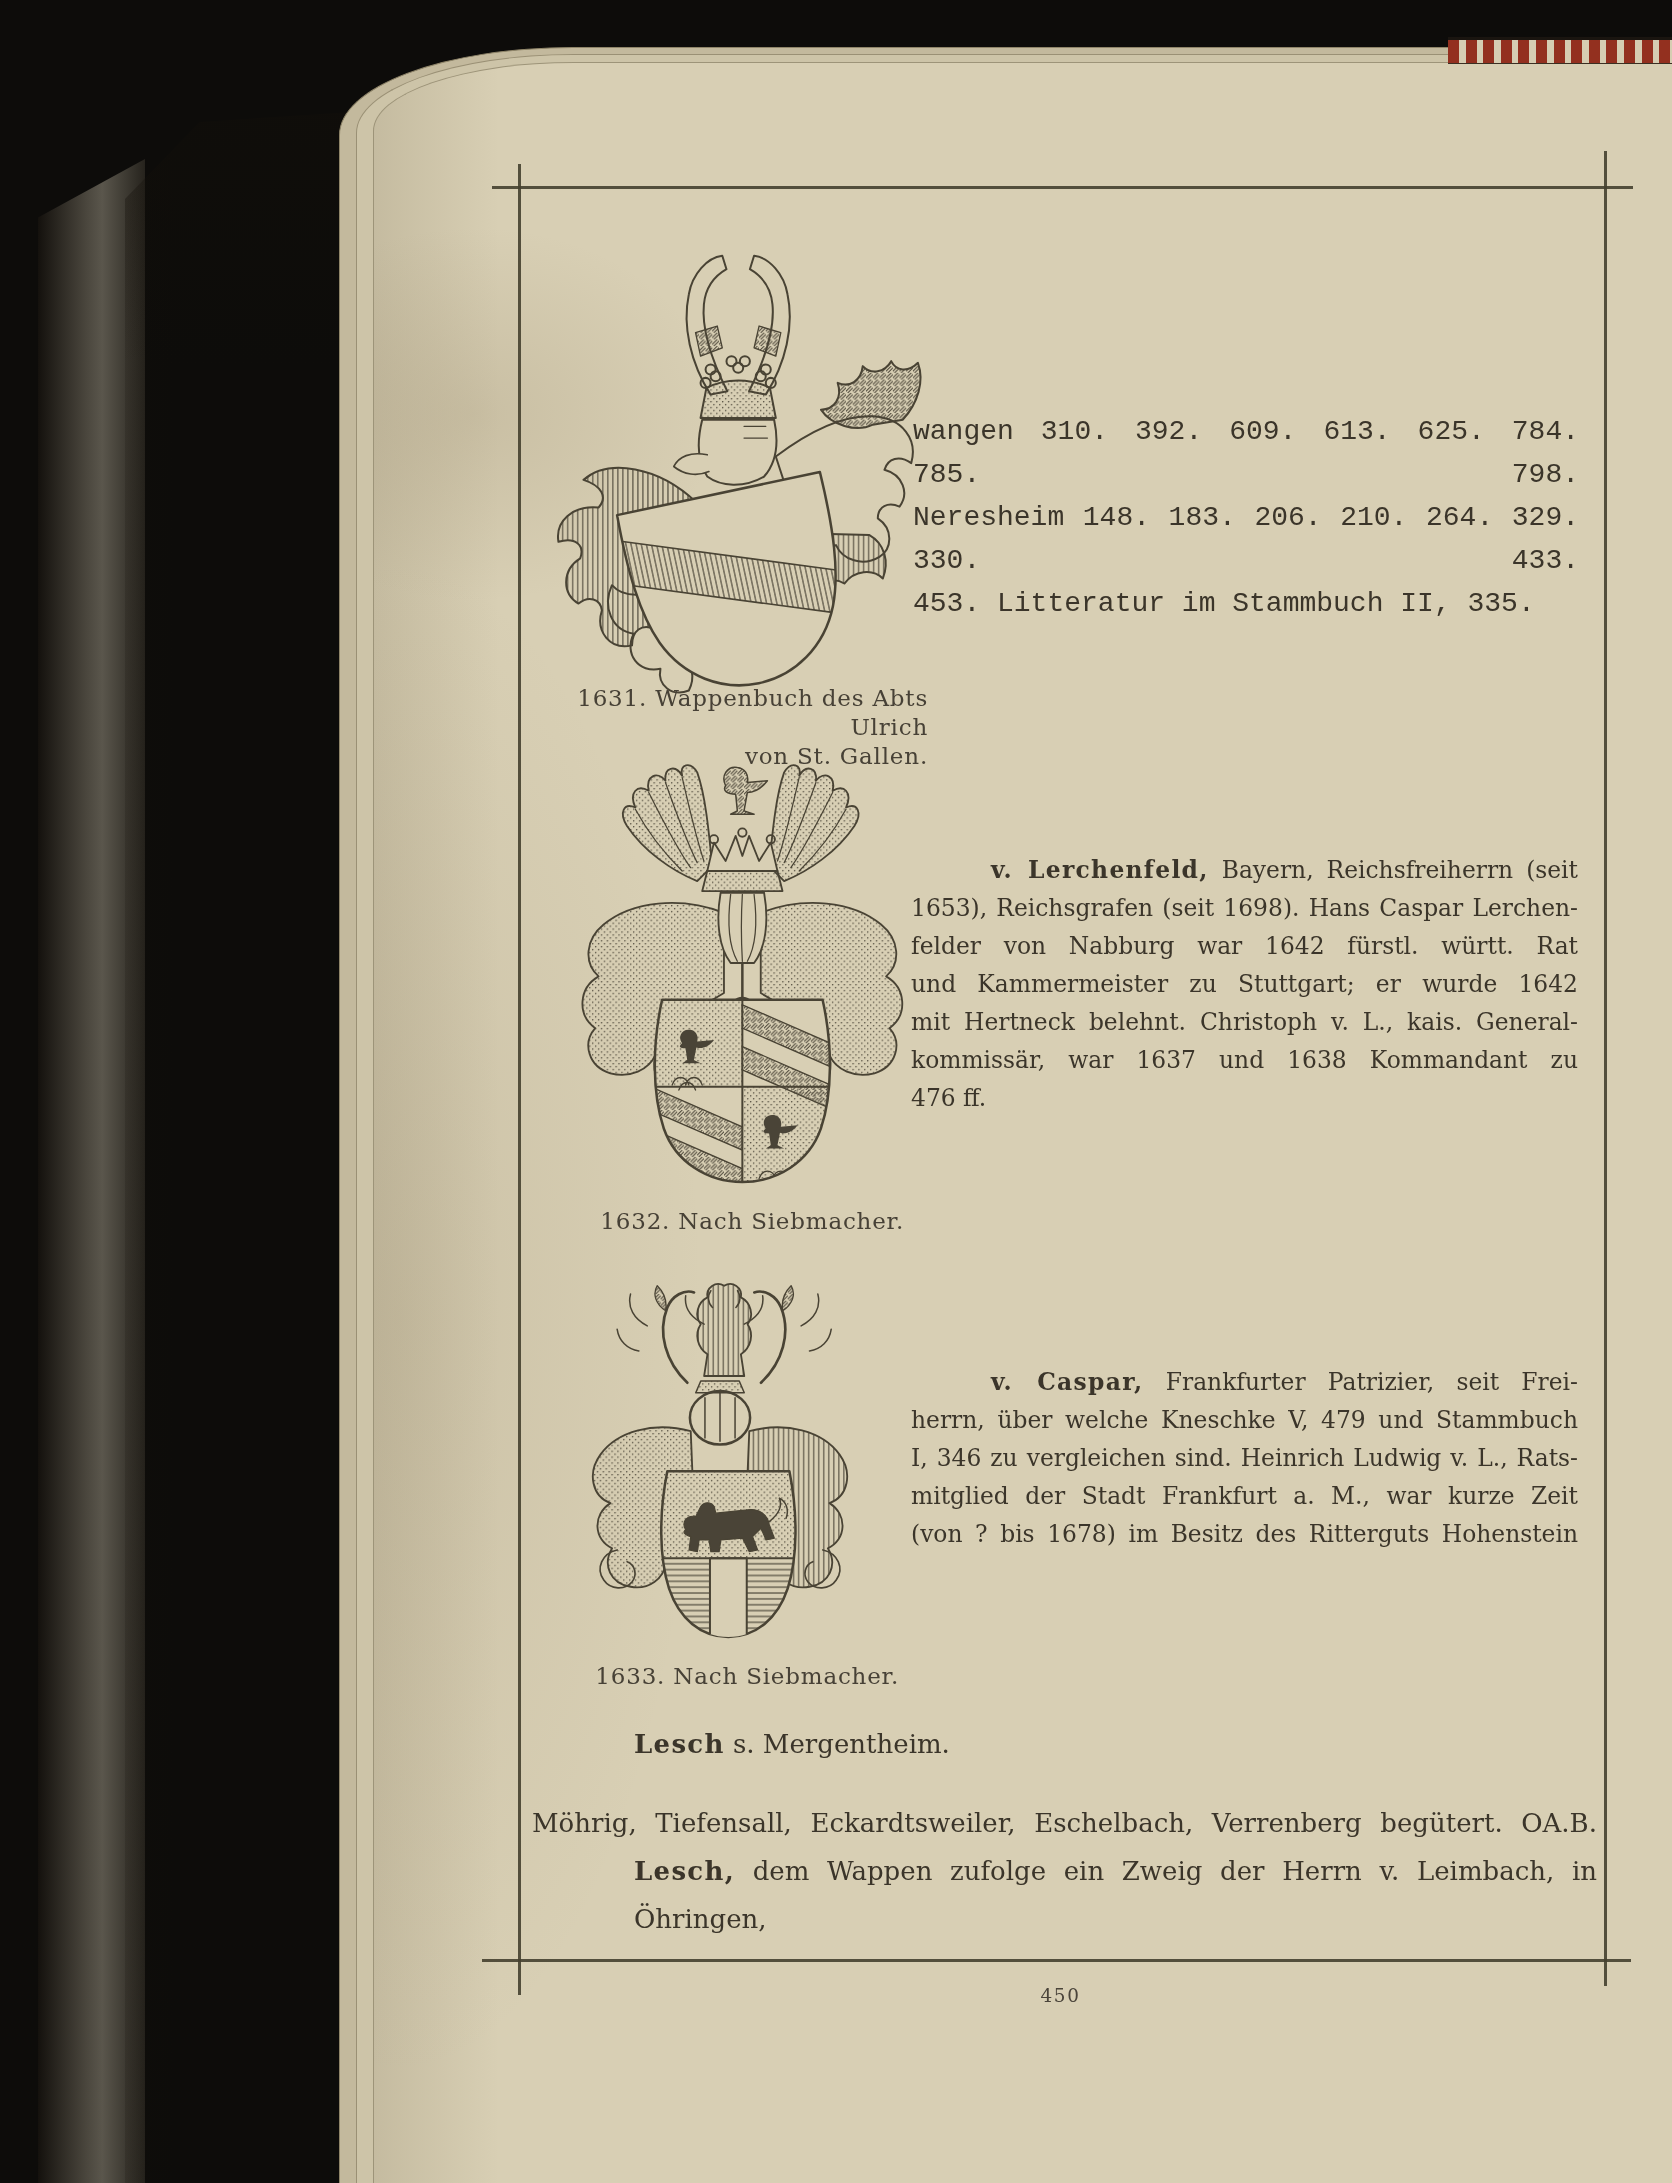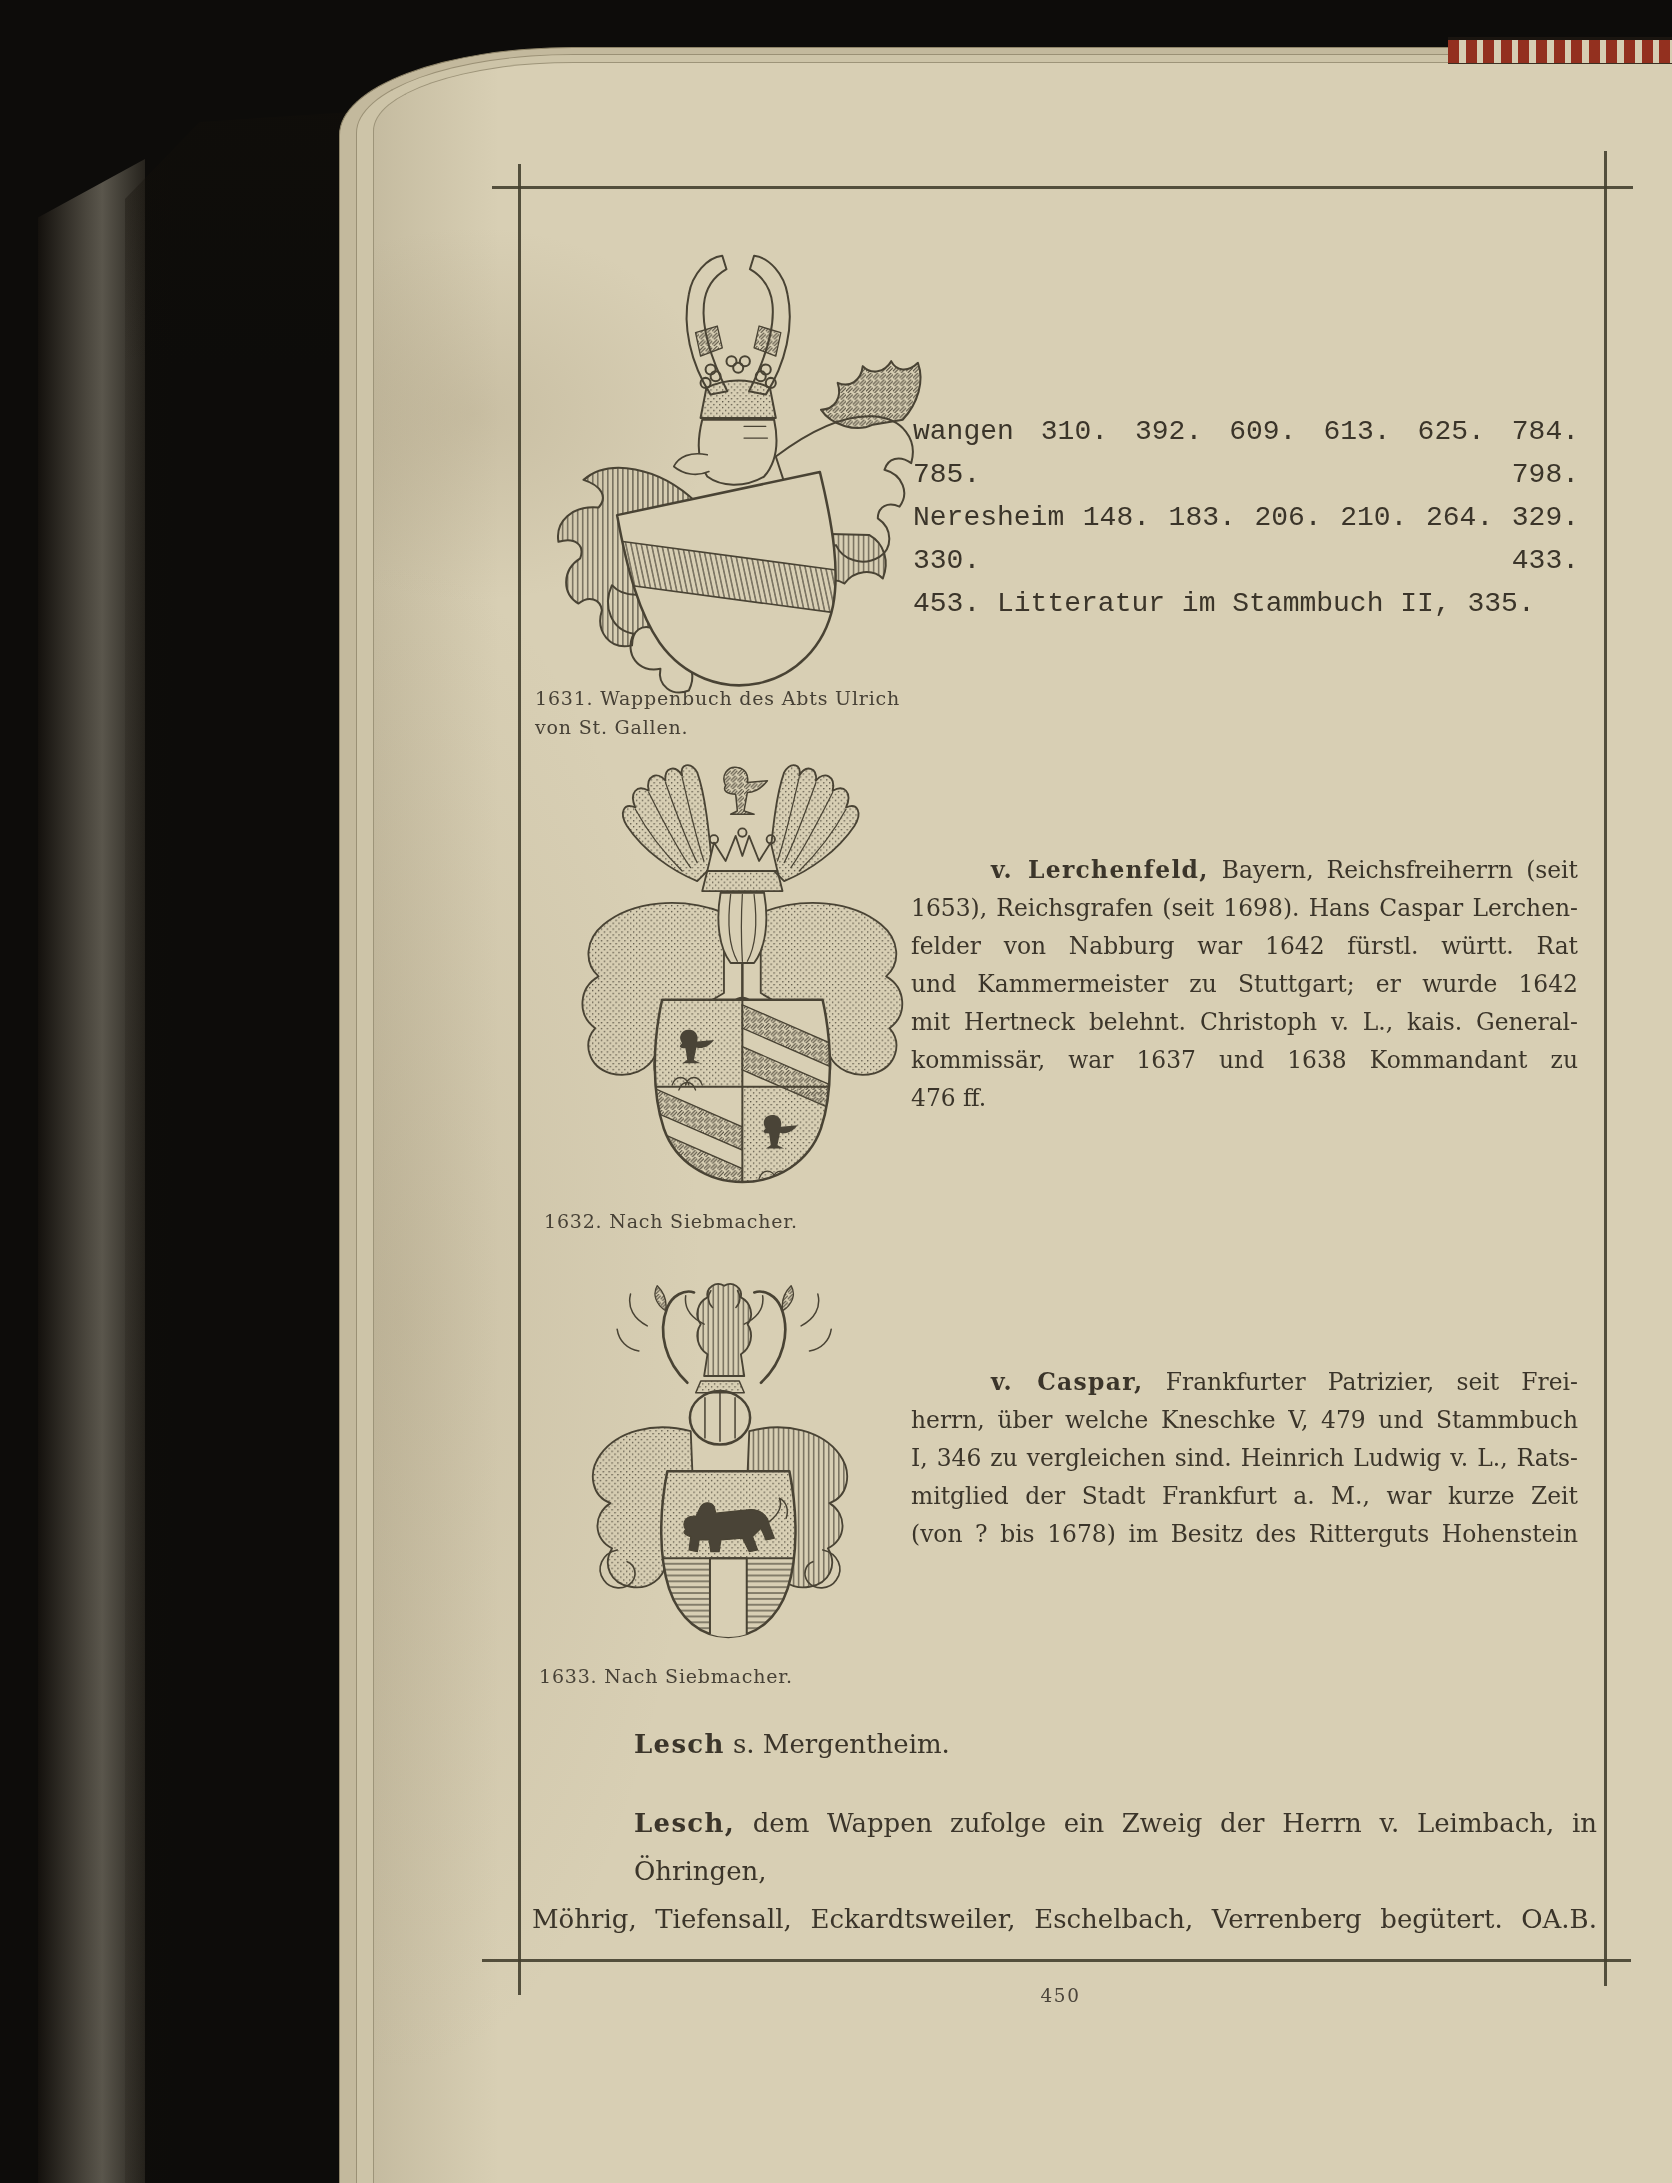--- a/index.html
+++ b/index.html
@@ -52,22 +52,22 @@
   .rule{position:absolute;background:#45402f;z-index:10;opacity:.9;}
   .rule-top{left:492px;top:186px;width:1141px;height:2.5px;}
   .rule-bottom{left:482px;top:1959px;width:1149px;height:2.5px;}
   .rule-left{left:518px;top:164px;width:2.5px;height:1831px;}
   .rule-right{left:1604px;top:151px;width:2.5px;height:1835px;}
   
   .fig{position:absolute;z-index:11;}
   .fig-1631{left:525px;top:239px;width:418px;height:460px;}
   .fig-1632{left:550px;top:749px;width:368px;height:443px;}
   .fig-1633{left:540px;top:1274px;width:360px;height:378px;}
-  .caption{position:absolute;z-index:11;text-align:left;
-    font-size:19px;line-height:29px;letter-spacing:0.8px;color:#474136;}
+  .caption{position:absolute;z-index:11;text-align:right;
+    font-size:23px;line-height:29px;letter-spacing:0.8px;color:#474136;}
   .cap-1631{left:535px;top:684px;width:393px;}
   .cap-1632{left:544px;top:1207px;width:360px;}
   .cap-1633{left:539px;top:1662px;width:360px;}
   
   .tblock{position:absolute;z-index:11;}
   .line{text-align:justify;text-align-last:justify;white-space:nowrap_off;}
   .line-last{text-align-last:left;}
   .indent{padding-left:80px;}
   .lead{font-weight:bold;letter-spacing:1.3px;}
   .block-a{left:913px;top:410px;width:666px;font-size:28px;line-height:43px;font-family:Liberation Mono, monospace;}
@@ -258,20 +258,20 @@
     <div class="line">I, 346 zu vergleichen sind. Heinrich Ludwig v. L., Rats-</div>
     <div class="line">mitglied der Stadt Frankfurt a. M., war kurze Zeit</div>
     <div class="line">(von ? bis 1678) im Besitz des Ritterguts Hohenstein</div>
   </div>
 
   <div class="tblock block-ref">
     <div class="line line-last indent"><span class="lead">Lesch</span><span> s. Mergentheim.</span></div>
   </div>
 
   <div class="tblock block-e">
+    <div class="line">Möhrig, Tiefensall, Eckardtsweiler, Eschelbach, Verrenberg begütert. OA.B.</div>
     <div class="line indent"><span class="lead">Lesch,</span><span> dem Wappen zufolge ein Zweig der Herrn v. Leimbach, in Öhringen,</span></div>
-    <div class="line">Möhrig, Tiefensall, Eckardtsweiler, Eschelbach, Verrenberg begütert. OA.B.</div>
   </div>
 
   <div class="page-number">450</div>
 
 </div>
 
 
 </body></html>

